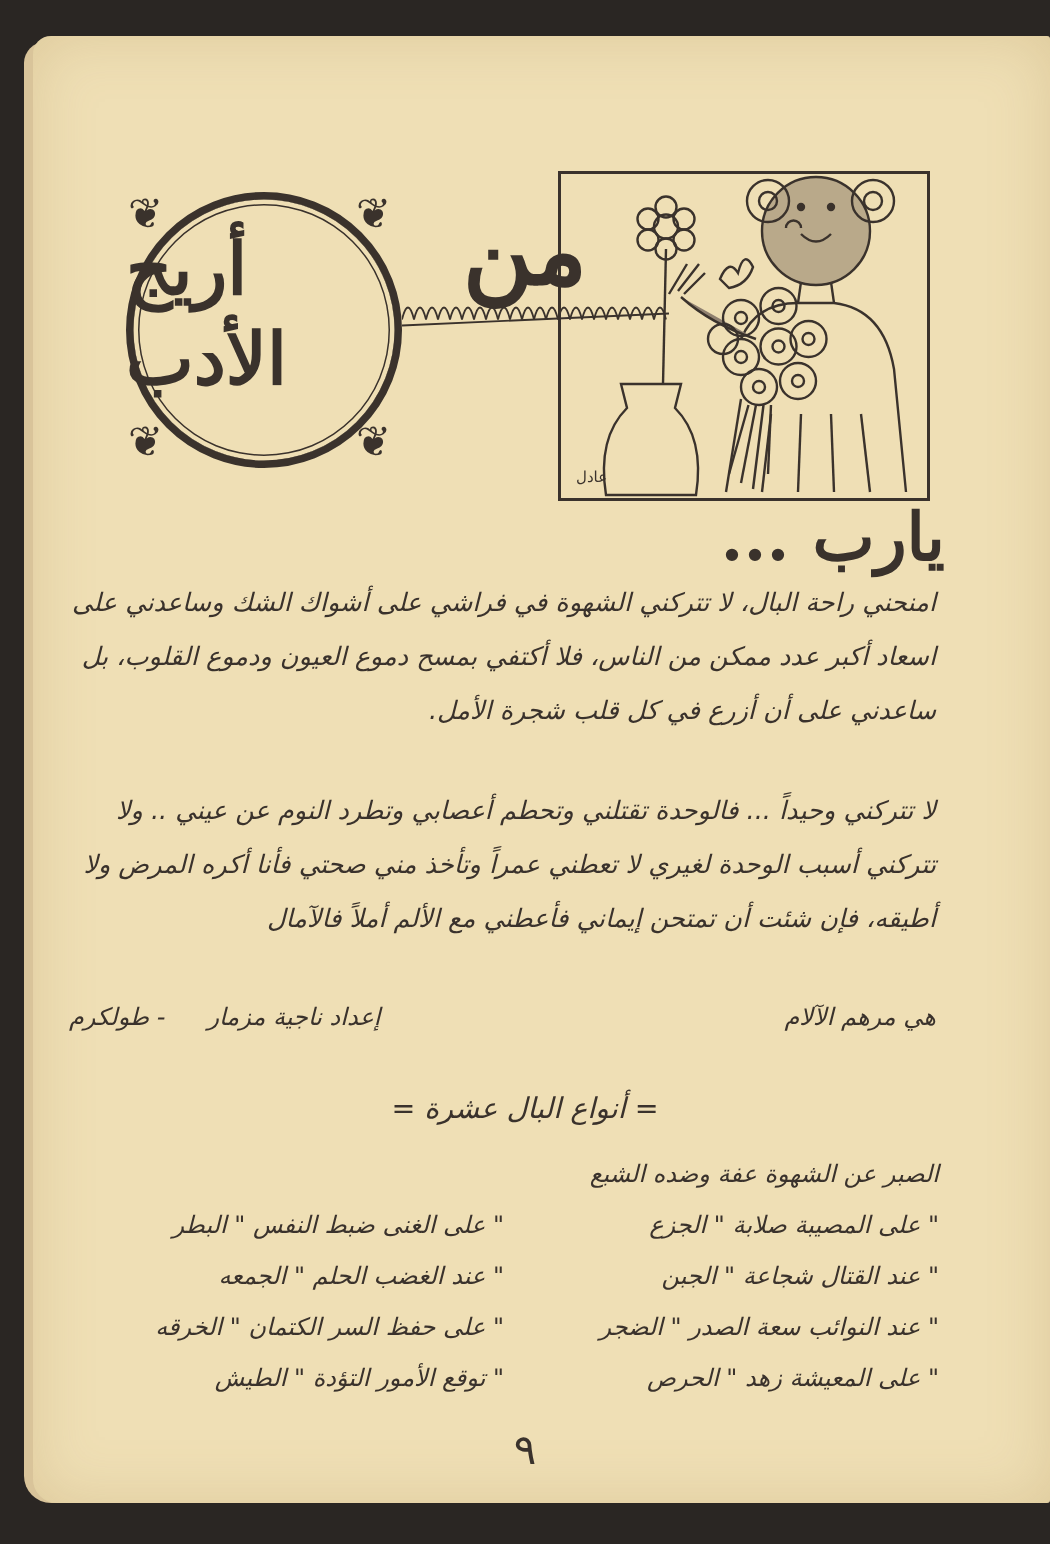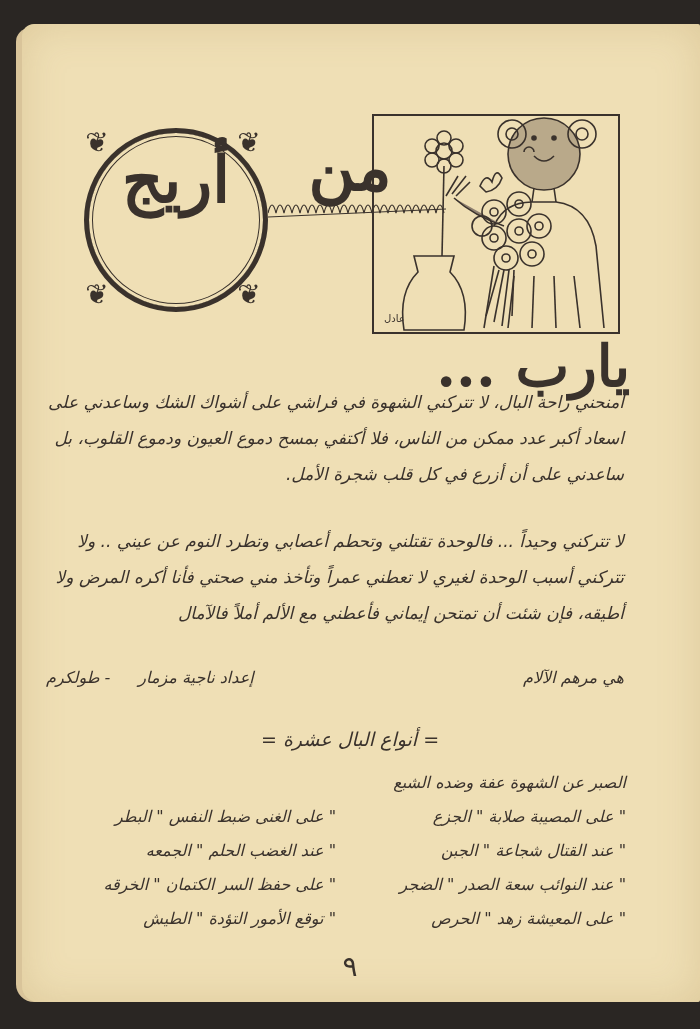--- a/index.html
+++ b/index.html
@@ -35,23 +35,23 @@
     .emblem {
       position: absolute; left: 84px; top: 128px; width: 184px; height: 184px;
     }
     .emblem-circle {
       position: absolute; left: 0; top: 0; width: 184px; height: 184px;
       border: 5px solid #3a322c; border-radius: 50%; box-sizing: border-box;
       box-shadow: inset 0 0 0 3px #efdfb5, inset 0 0 0 4px #3a322c;
     }
     .emblem-title {
       position: absolute; left: 0; right: 0; top: 22px;
-      text-align: center; direction: rtl;
+      text-align: left; direction: rtl;
       font-family: "DejaVu Serif", serif; font-weight: bold;
-      font-size: 64px; line-height: 60px;
+      font-size: 48px; line-height: 60px;
     }
     .corner-orn {
       position: absolute; width: 34px; height: 34px;
       font-size: 28px; line-height: 34px; text-align: center;
       font-family: "DejaVu Sans", sans-serif;
     }
     .orn-tl { left: 80px; top: 126px; }
     .orn-tr { left: 232px; top: 126px; }
     .orn-bl { left: 80px; top: 278px; }
     .orn-br { left: 232px; top: 278px; }
@@ -59,21 +59,21 @@
       position: absolute; left: 300px; top: 130px; width: 100px;
       font-family: "DejaVu Serif", serif; font-weight: bold;
       font-size: 64px; direction: rtl; text-align: center;
     }
     .spring {
       position: absolute; left: 268px; top: 195px; width: 178px; height: 28px;
     }
     .article-title {
       position: absolute; right: 70px; top: 332px;
       font-family: "DejaVu Serif", serif; font-weight: bold;
-      font-size: 57px; direction: rtl;
+      font-size: 44px; direction: rtl;
     }
     .para {
       position: absolute; left: 46px; width: 578px;
       font-family: "DejaVu Sans", sans-serif; font-size: 17px;
       line-height: 36px; direction: rtl; text-align: right;
       font-style: italic;
     }
     .para1 { top: 384px; }
     .para2 { top: 523px; }
     .signature-row {
@@ -104,20 +104,21 @@
 </head>
 <body>
 
 <div class="page-stack"></div>
 <div class="page"></div>
 
 <div class="emblem ink">
   <div class="emblem-circle"></div>
   <div class="emblem-title">
     <div>أريج</div>
+    <div>الأدب</div>
   </div>
 </div>
 <div class="corner-orn orn-tl ink">❦</div>
 <div class="corner-orn orn-tr ink">❦</div>
 <div class="corner-orn orn-bl ink">❦</div>
 <div class="corner-orn orn-br ink">❦</div>
 
 <div class="min-word ink">من</div>
 
 <svg class="spring" width="178" height="28" viewBox="0 0 178 28">

